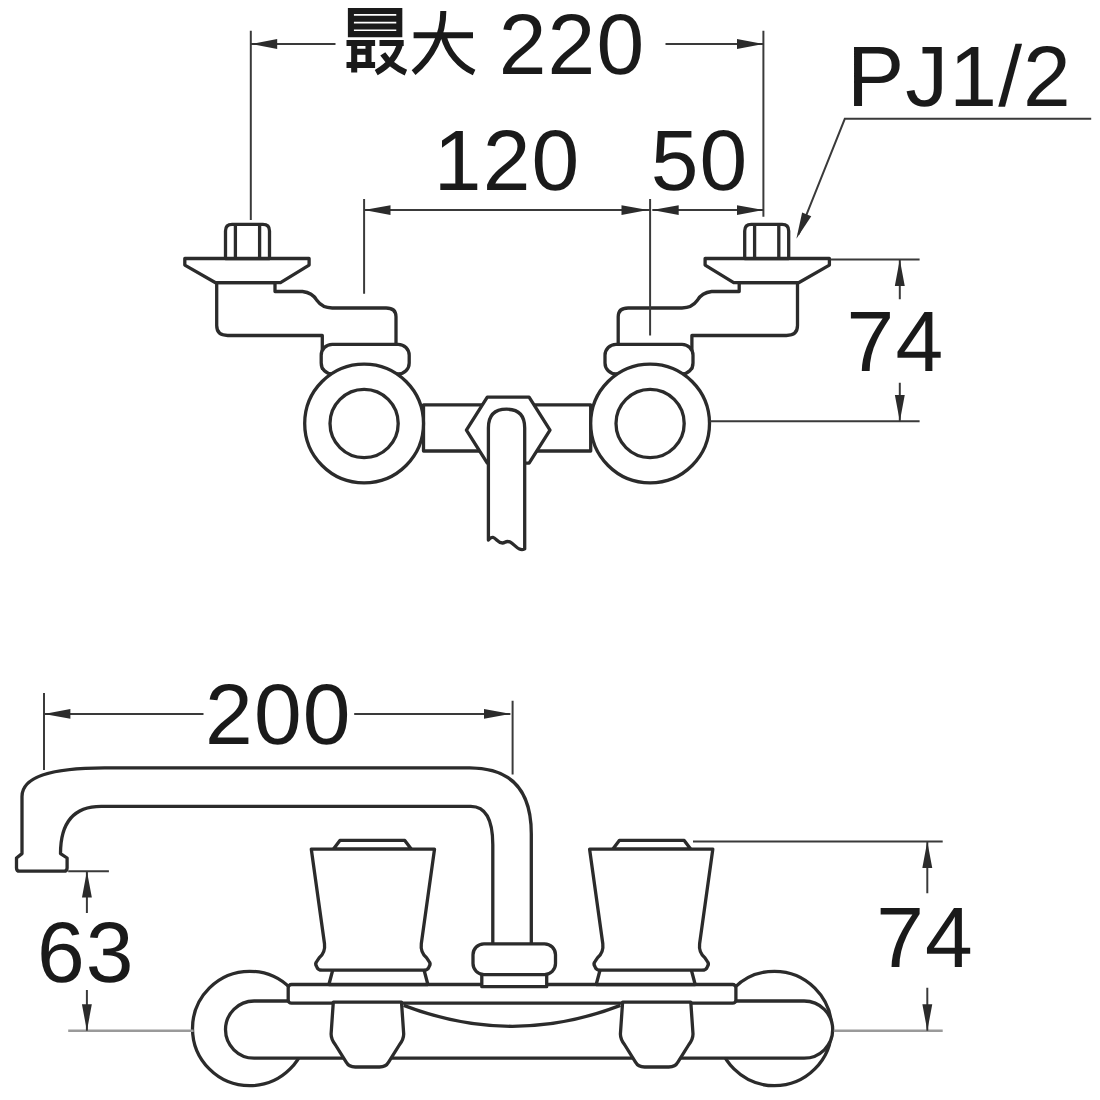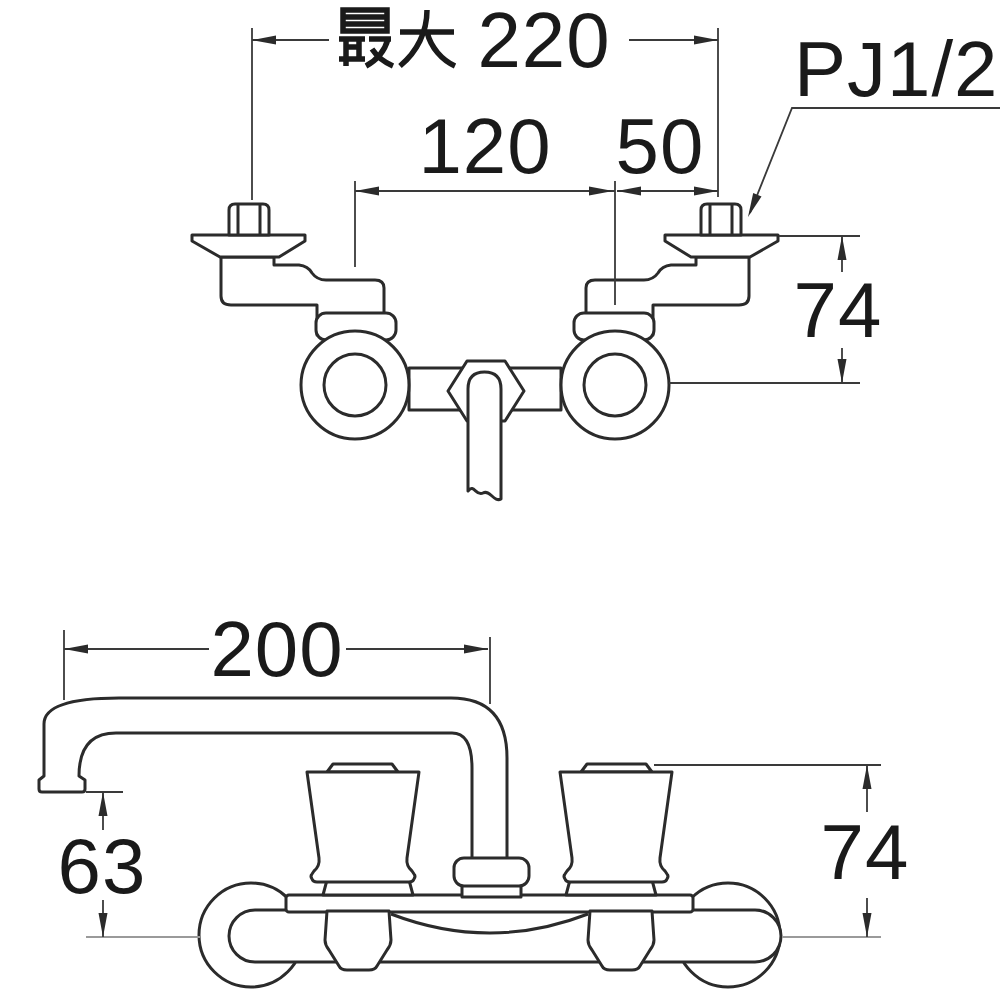--- a/index.html
+++ b/index.html
@@ -7,21 +7,20 @@
     padding: 0;
     width: 1000px;
     height: 1000px;
     background: #ffffff;
     font-family: "Liberation Sans", sans-serif;
   }
   #stage {
     width: 824px;
     height: 1000px;
     position: relative;
-    margin-left: 24px;
   }
   svg { display: block; }
   .part {
     fill: #ffffff;
     stroke: #2b2b2b;
     stroke-width: 3;
     stroke-linejoin: round;
   }
   .partline {
     fill: none;

